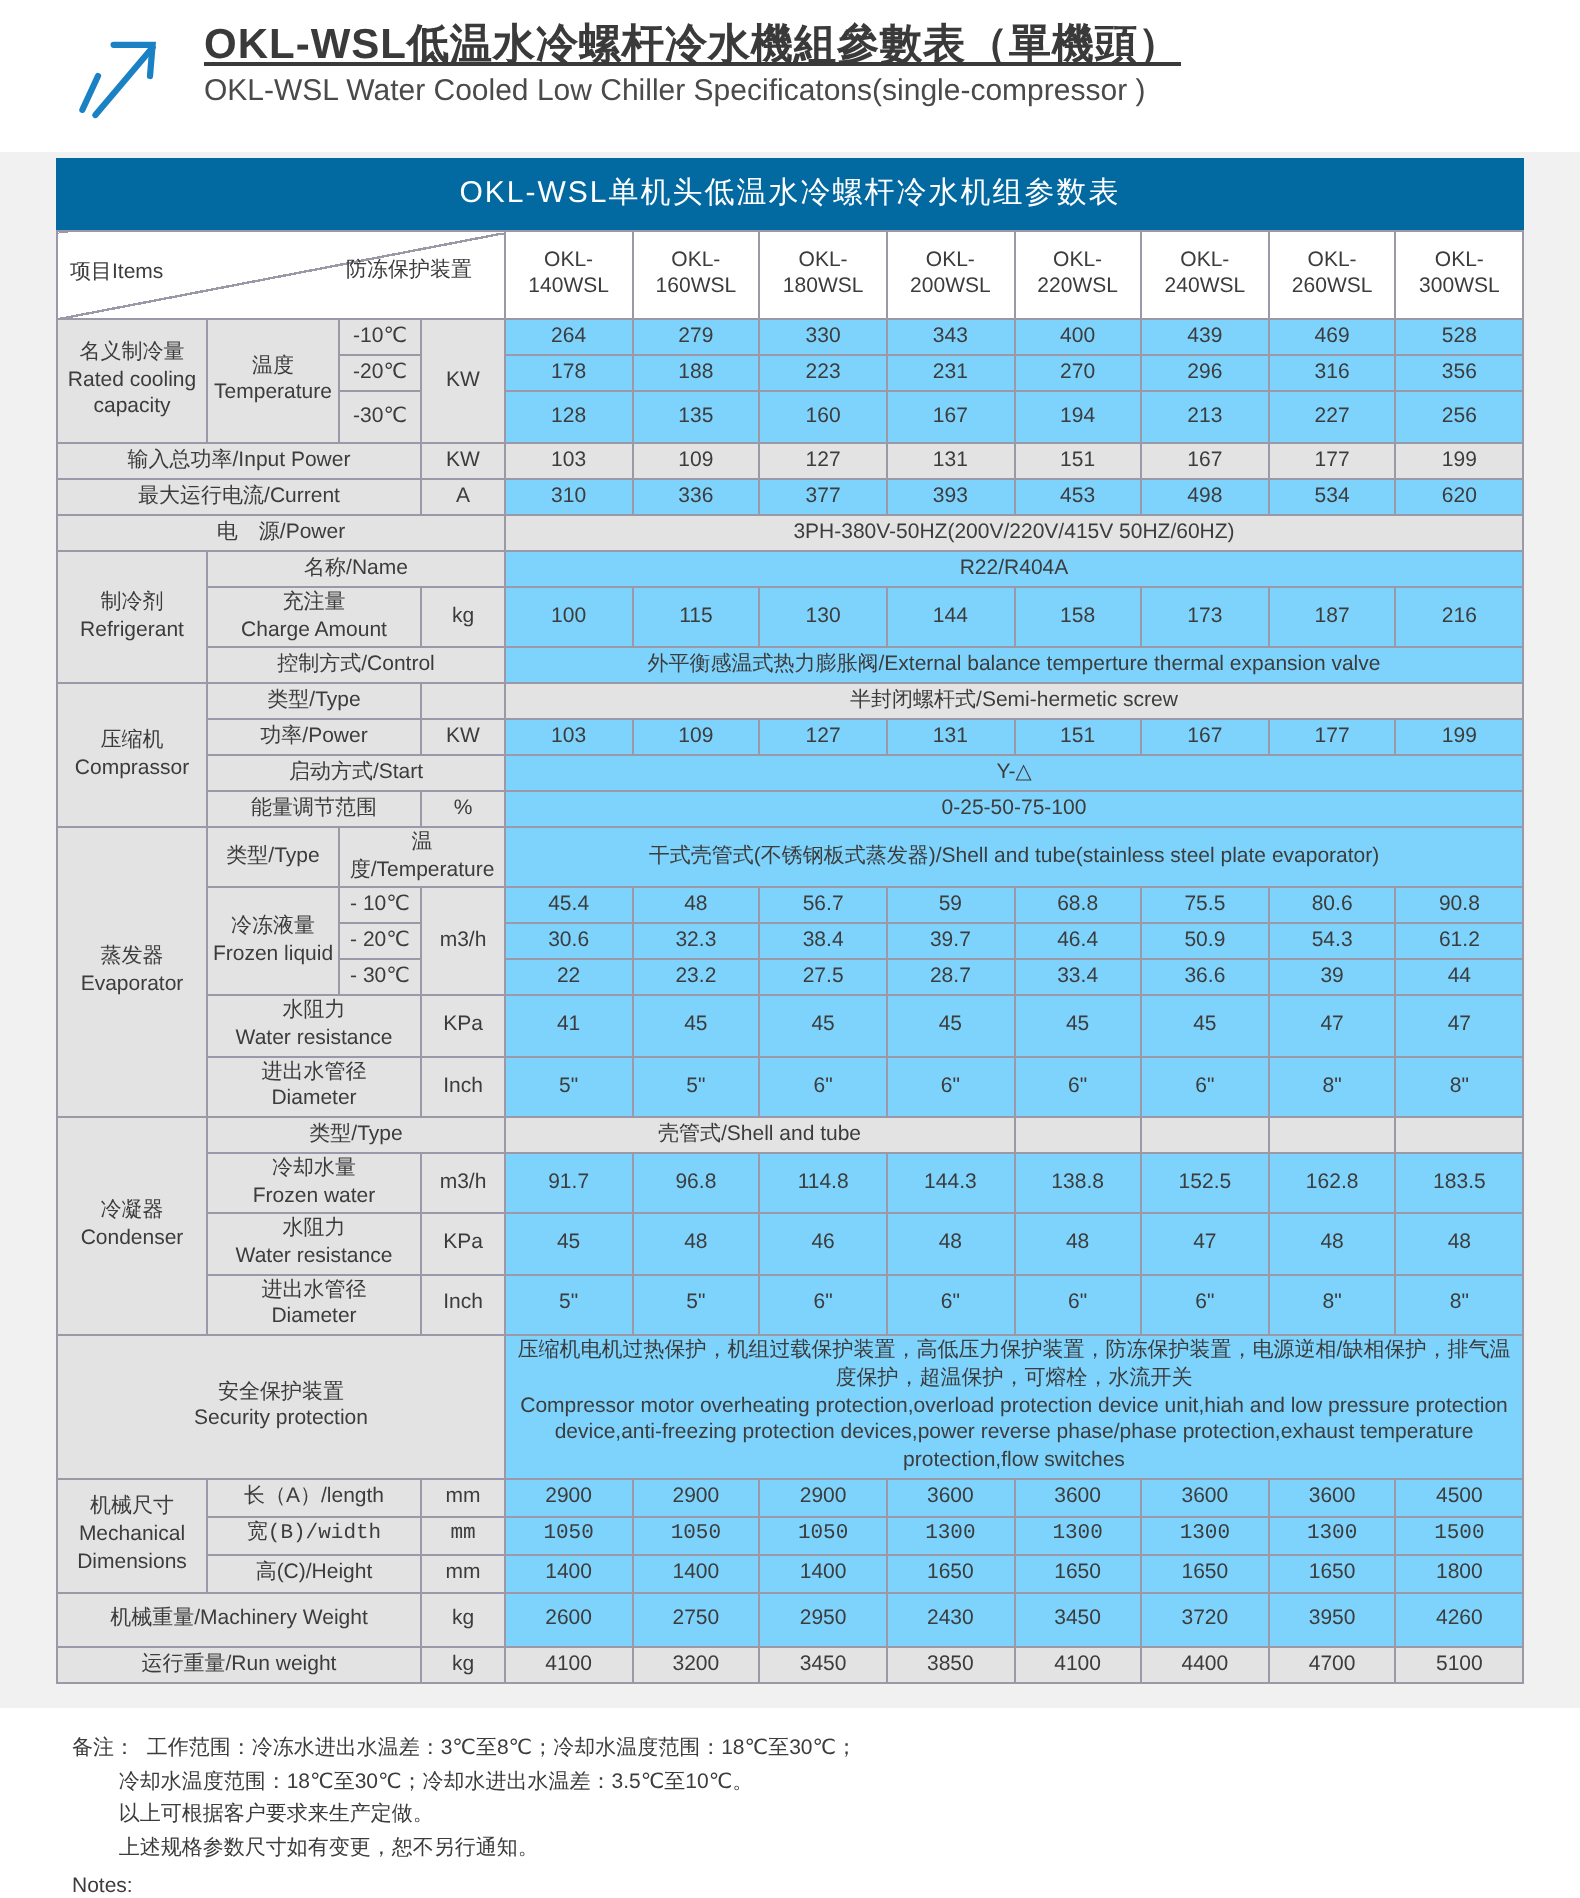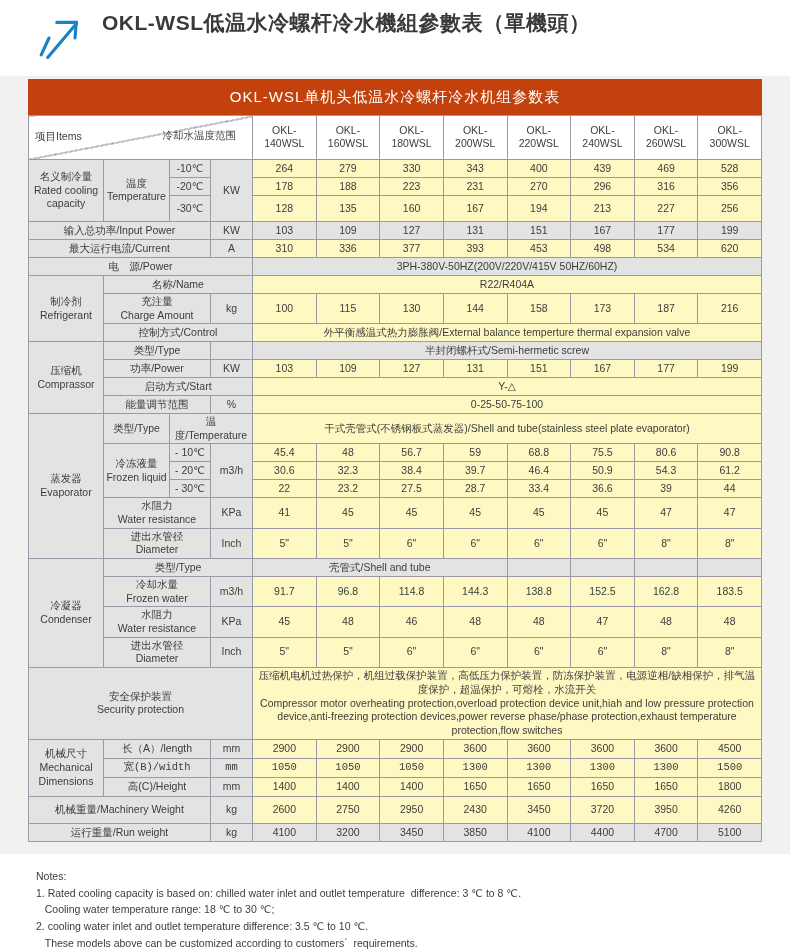--- a/index.html
+++ b/index.html
@@ -5,29 +5,29 @@
   html,body{margin:0;padding:0;background:#ffffff;}
   body{
     width:790px;height:949px;overflow:hidden;
     font-family:"Liberation Sans","DejaVu Sans",sans-serif;
     color:#3c3c3c;
   }
   
   .title-block{display:flex;align-items:flex-start;padding:10px 0 0 34px;height:76px;box-sizing:border-box;background:#fff;}
   .logo{width:56px;height:52px;flex:0 0 auto;margin-top:2px;}
   .titles{margin-left:12px;}
-  .title-zh{font-size:21px;font-weight:600;color:#3a3a3a;letter-spacing:.5px;line-height:1.25;}
+  .title-zh{font-size:21px;font-weight:600;color:#3a3a3a;letter-spacing:.5px;line-height:1.25;text-decoration:underline;}
   .title-en{font-size:15px;color:#4a4a4a;line-height:1.3;}
   
   .panel{background:#f2f1f2;padding:3px 28px 12px 28px;}
   .banner{
     height:36px;line-height:36px;text-align:center;
     color:#ffffff;font-size:15px;font-weight:500;letter-spacing:1px;
   }
-  table.spec{border-collapse:collapse;width:734px;table-layout:fixed;background:#fef9c3;}
+  table.spec{border-collapse:collapse;width:734px;table-layout:fixed;background:#7dd3fc;}
   table.spec th,table.spec td{
     border:1px solid #9b99a7;
     font-size:10.5px;font-weight:400;
     text-align:center;vertical-align:middle;
     padding:1px 2px;line-height:1.3;
     white-space:pre-line;color:#3c3c3c;
     overflow:hidden;
   }
   th.model{height:36px;background:#ffffff;font-size:11px;}
   th.corner{position:relative;background:#ffffff;padding:0;
@@ -55,45 +55,46 @@
   <header class="title-block">
     <svg class="logo" viewBox="0 0 40 40">
       <g fill="none" stroke="#1a82c4" stroke-width="2.4" stroke-linecap="round" stroke-linejoin="miter">
         <path d="M9 35 L31 9"></path>
         <path d="M16 8 L31 8 L30 20"></path>
         <path d="M4 33 L10 20"></path>
       </g>
     </svg>
     <div class="titles">
       <div class="title-zh">OKL-WSL低温水冷螺杆冷水機組參數表（單機頭）</div>
+      <div class="title-en">OKL-WSL Water Cooled Low Chiller Specificatons(single-compressor )</div>
     </div>
   </header>
 
   <section class="panel">
-    <div class="banner" id="banner" style="background: #c2410c;">OKL-WSL单机头低温水冷螺杆冷水机组参数表</div>
+    <div class="banner" id="banner" style="background: #0369a1;">OKL-WSL单机头低温水冷螺杆冷水机组参数表</div>
     <table class="spec">
       <colgroup>
         <col style="width:75px">
           <col style="width:66px">
           <col style="width:41px">
           <col style="width:42px">
         <col>
           <col>
           <col>
           <col>
           <col>
           <col>
           <col>
           <col>
       </colgroup>
       <thead>
         <tr style="height:36px">
           <th colspan="4" class="corner">
             <span class="corner-items">项目Items</span>
-            <span class="corner-model">冷却水温度范围</span>
+            <span class="corner-model">防冻保护装置</span>
           </th>
           <th class="model">OKL-
 140WSL</th>
           <th class="model">OKL-
 160WSL</th>
           <th class="model">OKL-
 180WSL</th>
           <th class="model">OKL-
 200WSL</th>
           <th class="model">OKL-
@@ -410,20 +411,24 @@
             <td>4100</td>
             <td>4400</td>
             <td>4700</td>
             <td>5100</td>
           </tr>
         </tbody>
     </table>
   </section>
 
   <footer class="notes">
+    <div class="notes-zh">备注：  工作范围：冷冻水进出水温差：3℃至8℃；冷却水温度范围：18℃至30℃；
+        冷却水温度范围：18℃至30℃；冷却水进出水温差：3.5℃至10℃。
+        以上可根据客户要求来生产定做。
+        上述规格参数尺寸如有变更，恕不另行通知。</div>
     <div class="notes-en">Notes:
 1. Rated cooling capacity is based on: chilled water inlet and outlet temperature  difference: 3 ℃ to 8 ℃.
    Cooling water temperature range: 18 ℃ to 30 ℃;
 2. cooling water inlet and outlet temperature difference: 3.5 ℃ to 10 ℃.
    These models above can be customized according to customers´  requirements.
    Specifications and dimensions above are subject to change without notice.</div>
   </footer>
 
 </div>
 

